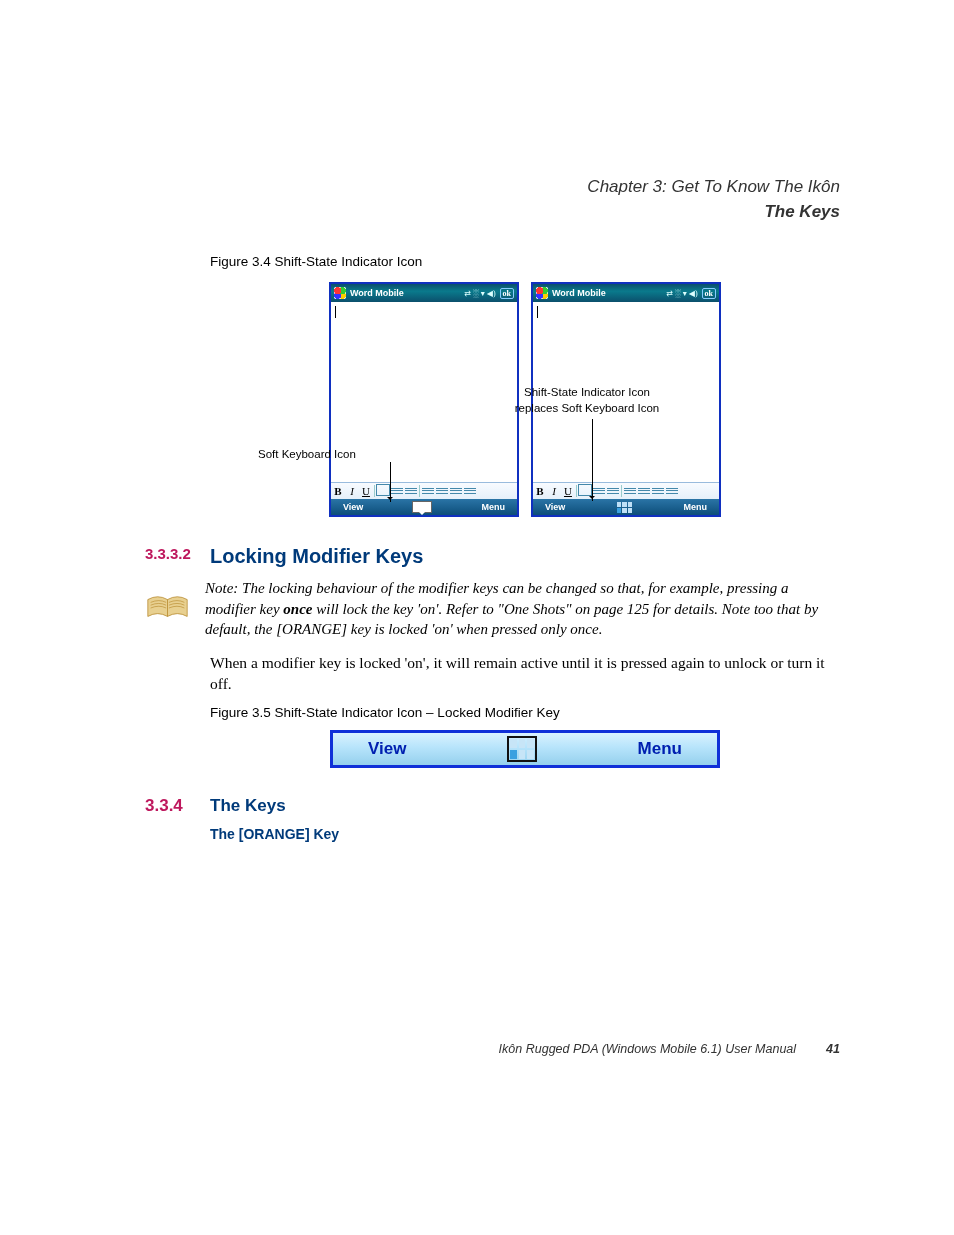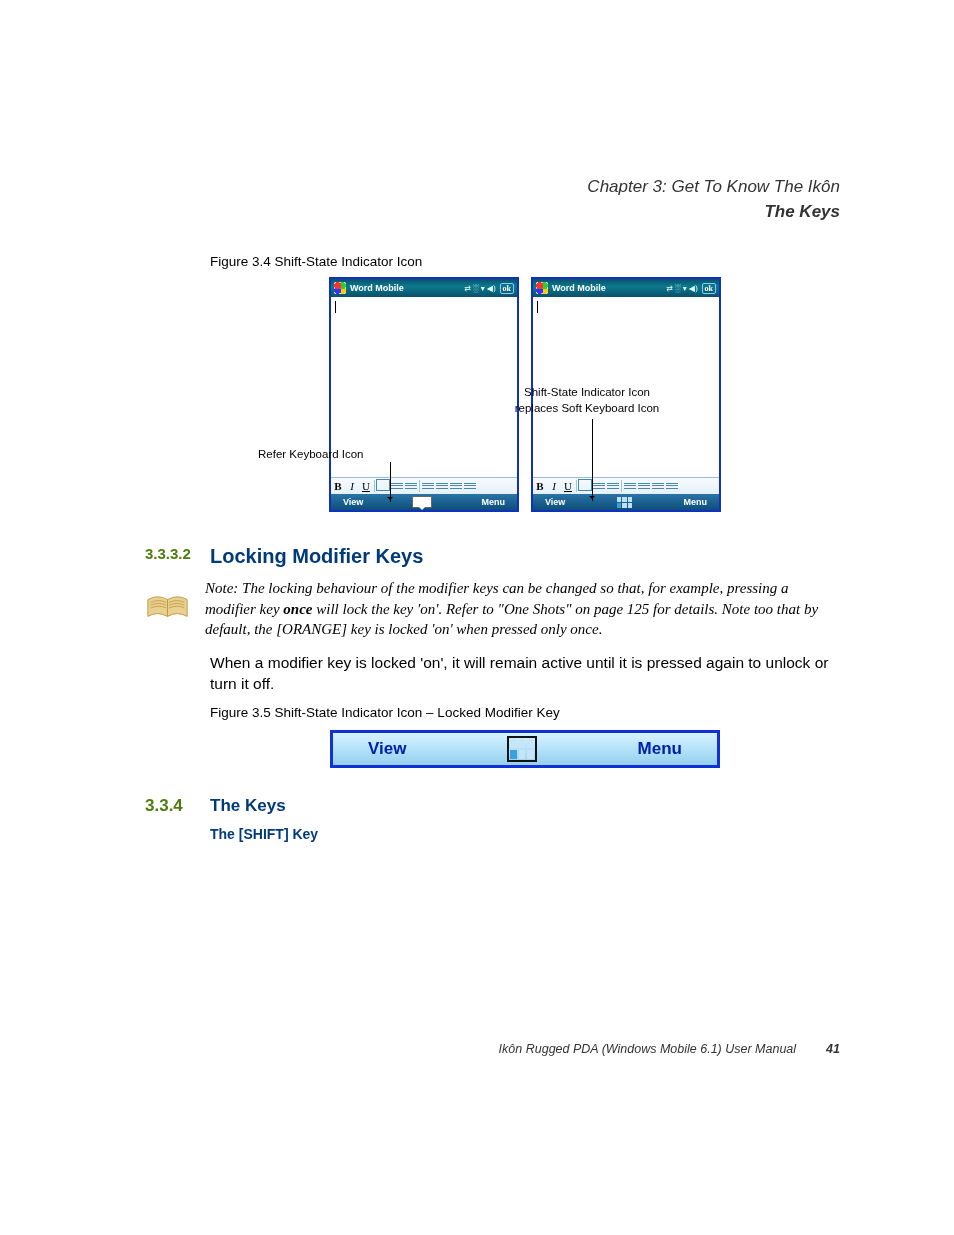--- a/index.html
+++ b/index.html
@@ -43,20 +43,21 @@
     color: #000;
     margin-left: 65px;
   }
   .fig34 {
     display:flex;
     gap:12px;
     justify-content:center;
     margin-left:65px;
     position:relative;
     height: 240px;
+    align-items: flex-end;
   }
   .device {
     width: 190px;
     height: 235px;
     border: 2px solid #1030c0;
     background: #fff;
     position: relative;
     box-sizing:border-box;
   }
   .titlebar {
@@ -143,21 +144,21 @@
   .arrow::after{
     content:"";position:absolute;left:-3px;bottom:-1px;
     border:3.5px solid transparent;border-top-color:#000;
   }
   .sec-row{display:flex;margin-top:28px;}
   .secnum{
     width:65px;
     font-family:Verdana,Geneva,sans-serif;
     font-weight:bold;
     font-size:15px;
-    color:#4d7c0f;
+    color:#be185d;
   }
   .sectitle{
     font-family:Verdana,Geneva,sans-serif;
     font-weight:bold;
     font-size:20px;
     color:#003a7a;
   }
   .secnum.big,.sectitle.big{font-size:17px;}
   .note-row{display:flex;margin-top:10px;align-items:center;}
   .bookicon{
@@ -168,21 +169,21 @@
     font-style:italic;font-size:15px;line-height:1.35;color:#000;
     font-family:"Times New Roman",serif;
   }
   .note .lbl{font-style:italic;}
   .note .bold{font-weight:bold;font-style:italic;}
   .body{
     margin-left:65px;
     font-size:15.5px;
     line-height:1.35;
     margin-top:14px;
-    font-family:Liberation Sans, sans-serif;
+    font-family:Liberation Serif, serif;
   }
   .subhead{
     margin-left:65px;
     font-family:Verdana,Geneva,sans-serif;
     font-weight:bold;font-size:14px;color:#003a7a;
     margin-top:10px;
   }
   .fig35{
     display:flex;justify-content:center;margin-left:65px;
   }
@@ -287,21 +288,21 @@
           <div>
               <span class="on"></span>
               <span></span>
               <span></span>
             </div>
         </span>
         <span>Menu</span>
       </div>
     </div>
 
-    <div class="callout" style="left:48px;top:170px;">Refer Keyboard Icon</div>
+    <div class="callout" style="left:48px;top:170px;">Soft Keyboard Icon</div>
     <div class="arrow" style="left:180px;top:185px;height:40px;"></div>
 
     <div class="callout" style="left:292px;top:108px;width:170px;">
       <div>Shift-State Indicator Icon</div>
       <div>replaces Soft Keyboard Icon</div>
     </div>
     <div class="arrow" style="left:382px;top:142px;height:82px;"></div>
   </div>
 
   <div class="sec-row">
@@ -344,19 +345,19 @@
       <span class="lbl">Menu</span>
     </div>
   </div>
 
 
   <div class="sec-row">
     <div class="secnum big">3.3.4</div>
     <div class="sectitle big">The Keys</div>
   </div>
 
-  <div class="subhead">The [SHIFT] Key</div>
+  <div class="subhead">The [ORANGE] Key</div>
 </div>
 
 <div class="footer">
   <span>Ikôn Rugged PDA (Windows Mobile 6.1)  User Manual</span>
   <span class="pn">41</span>
 </div>
 
 </body></html>

